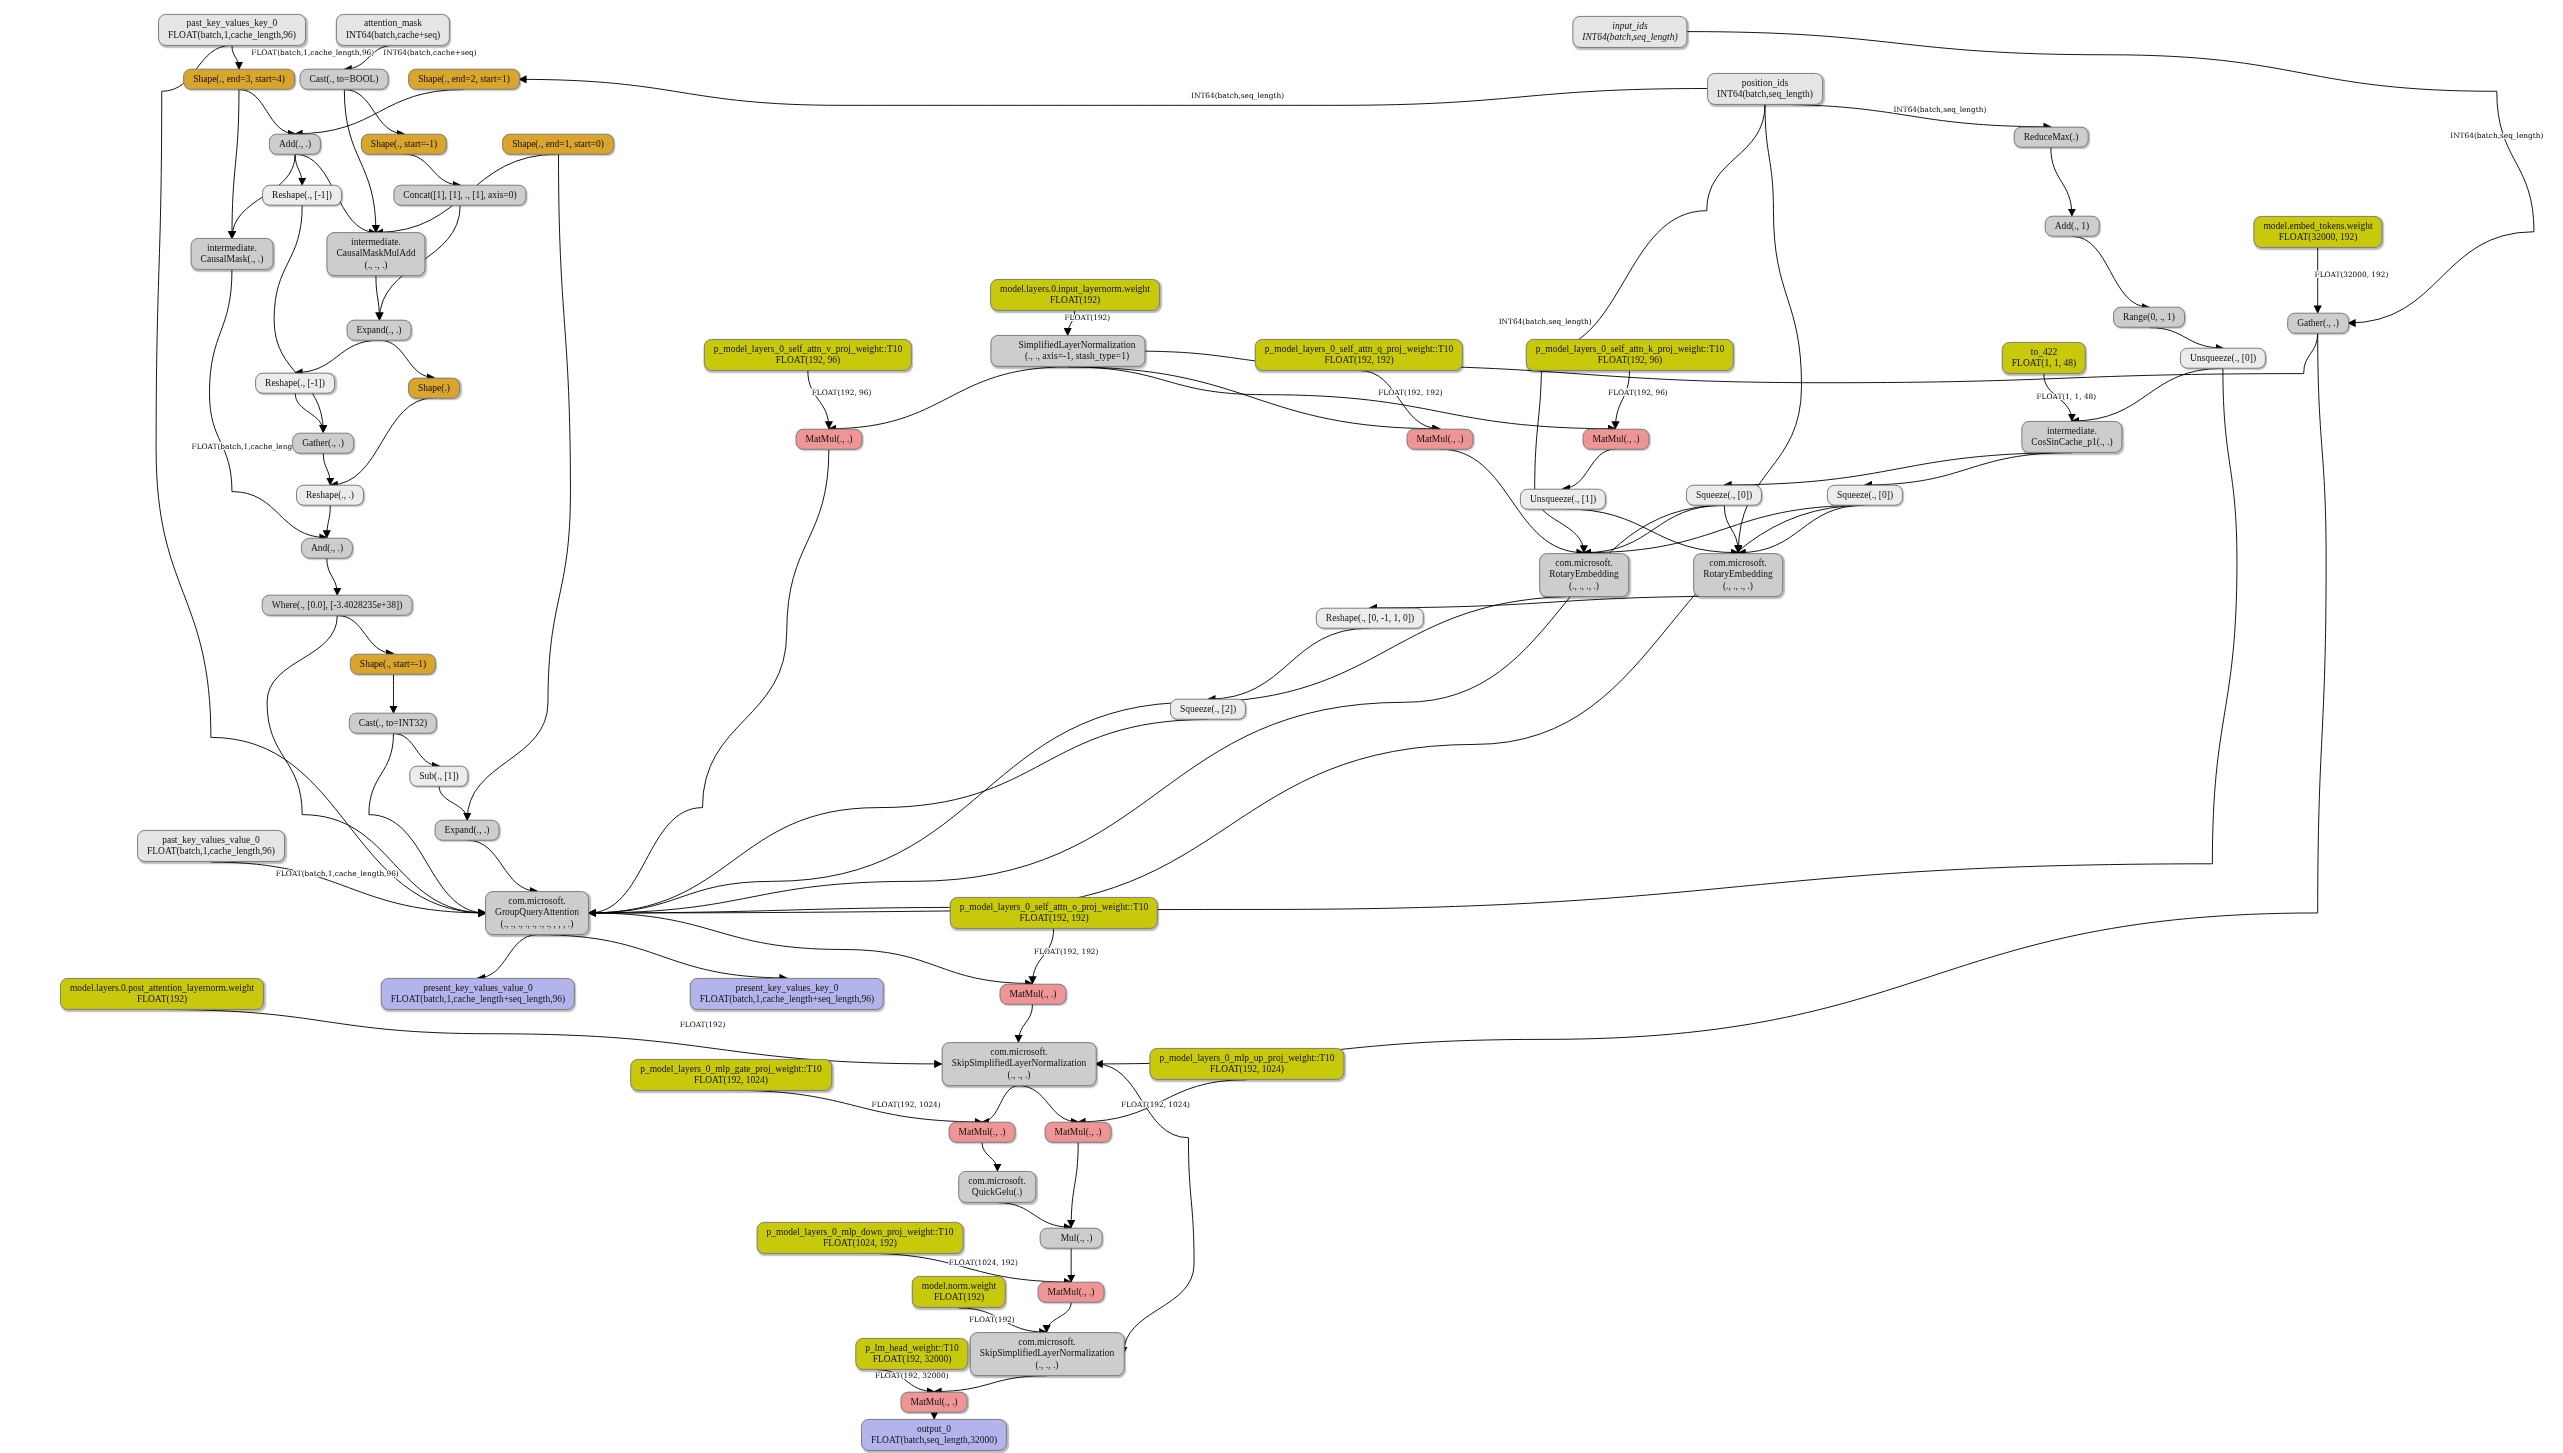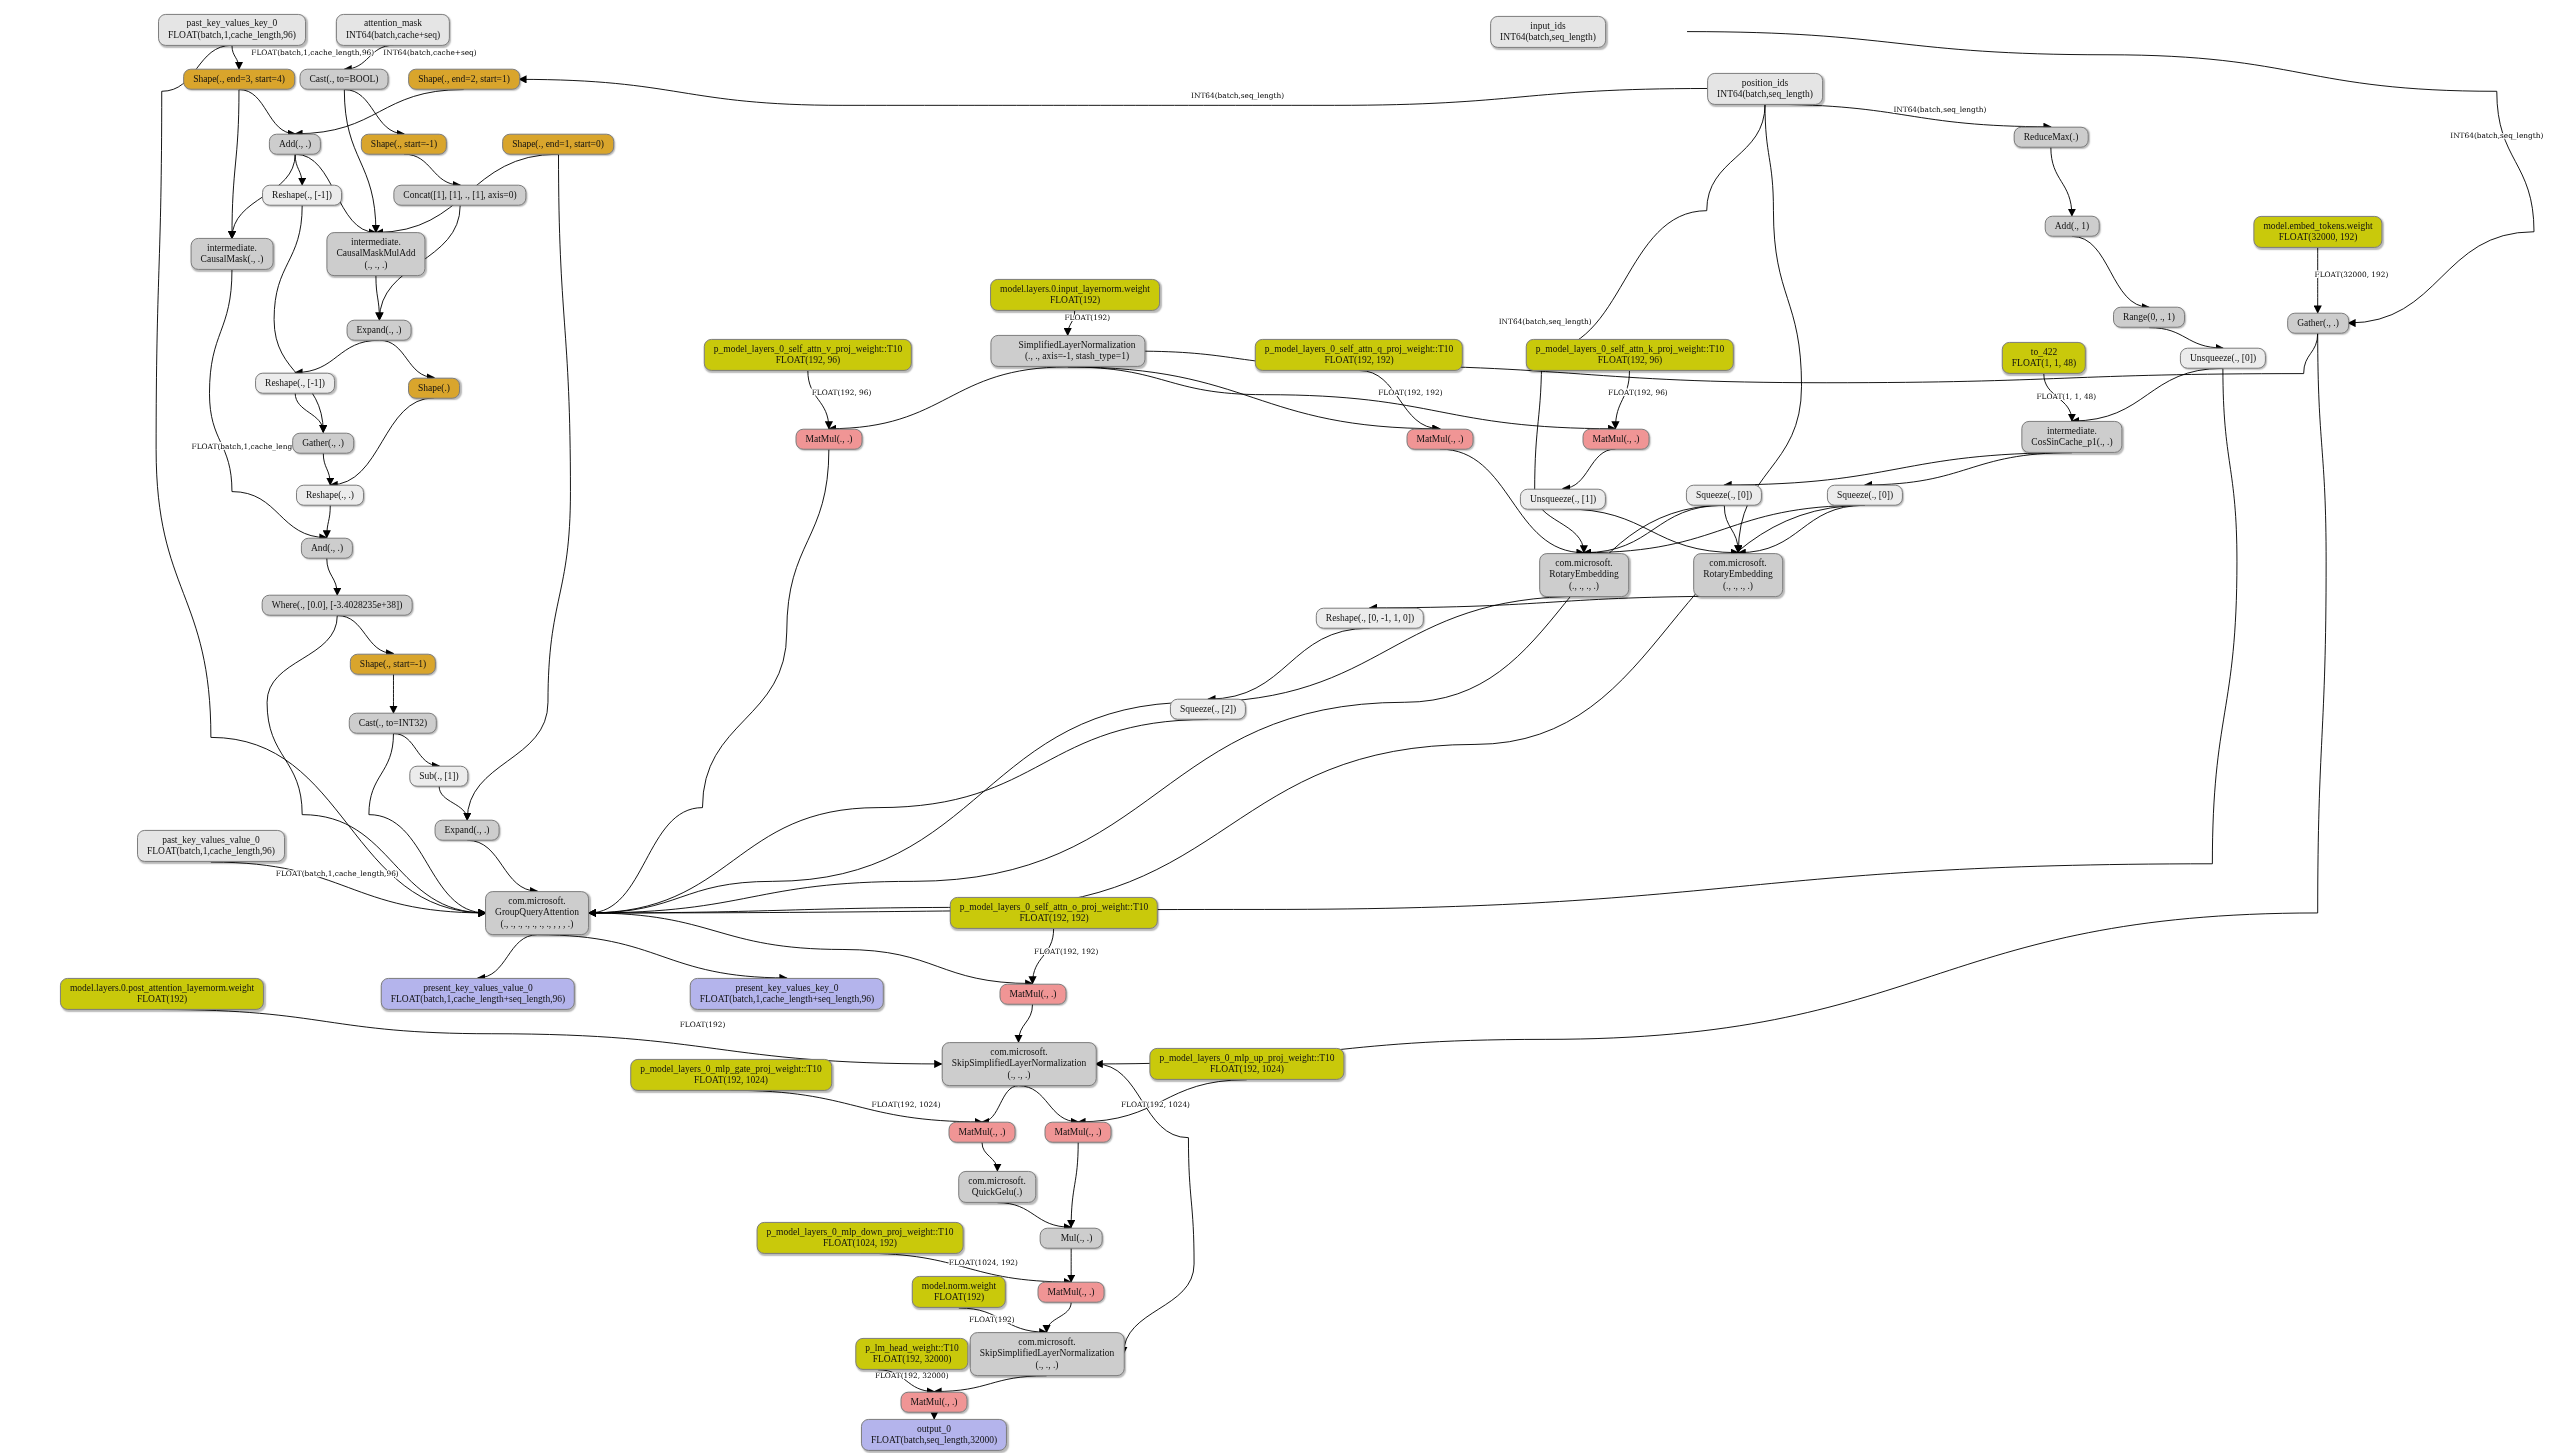--- a/index.html
+++ b/index.html
@@ -171,21 +171,21 @@
   </svg>
   <div id="nodes">
       <div class="node k-input" style="left: 232px; top: 29.5px;">
         <span>past_key_values_key_0</span>
         <span>FLOAT(batch,1,cache_length,96)</span>
       </div>
       <div class="node k-input" style="left: 393px; top: 29.5px;">
         <span>attention_mask</span>
         <span>INT64(batch,cache+seq)</span>
       </div>
-      <div class="node k-input" style="left: 1548px; top: 32px;">
+      <div class="node k-input" style="left: 1630px; top: 32px; font-style: italic;">
         <span>input_ids</span>
         <span>INT64(batch,seq_length)</span>
       </div>
       <div class="node k-input" style="left: 1765px; top: 89px;">
         <span>position_ids</span>
         <span>INT64(batch,seq_length)</span>
       </div>
       <div class="node k-shape" style="left: 239px; top: 79px;">
         <span>Shape(., end=3, start=4)</span>
       </div>
@@ -227,21 +227,21 @@
       </div>
       <div class="node k-shape" style="left: 434px; top: 388px;">
         <span>Shape(.)</span>
       </div>
       <div class="node k-op" style="left: 323px; top: 443px;">
         <span>Gather(., .)</span>
       </div>
       <div class="node k-op_light" style="left: 330px; top: 495px;">
         <span>Reshape(., .)</span>
       </div>
-      <div class="node k-op" style="left: 327px; top: 548px;">
+      <div class="node k-op" style="left: 327px; top: 548px; border-radius: 9px;">
         <span>And(., .)</span>
       </div>
       <div class="node k-op" style="left: 337px; top: 605px;">
         <span>Where(., [0.0], [-3.4028235e+38])</span>
       </div>
       <div class="node k-shape" style="left: 393px; top: 664px;">
         <span>Shape(., start=-1)</span>
       </div>
       <div class="node k-op" style="left: 393px; top: 723px;">
         <span>Cast(., to=INT32)</span>

